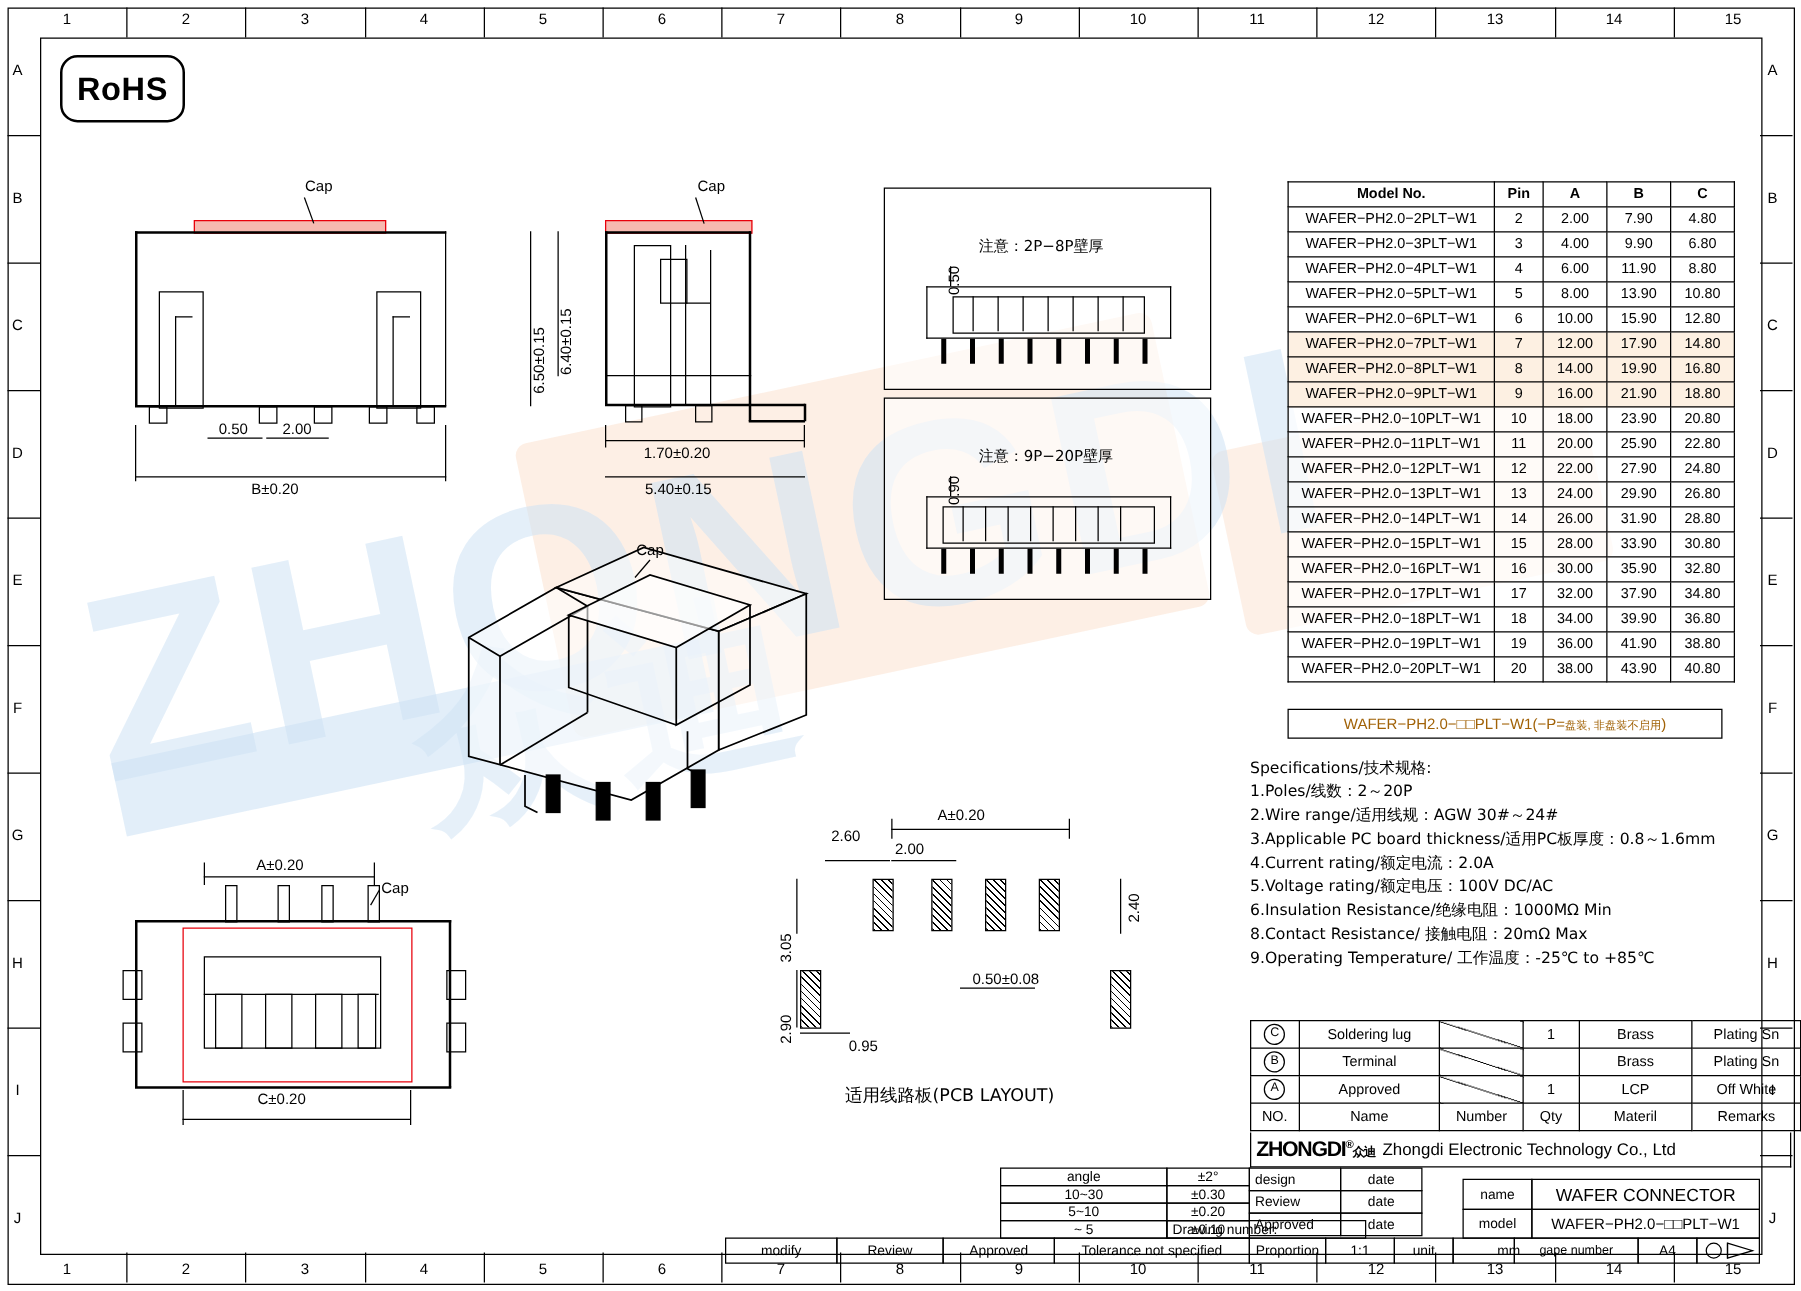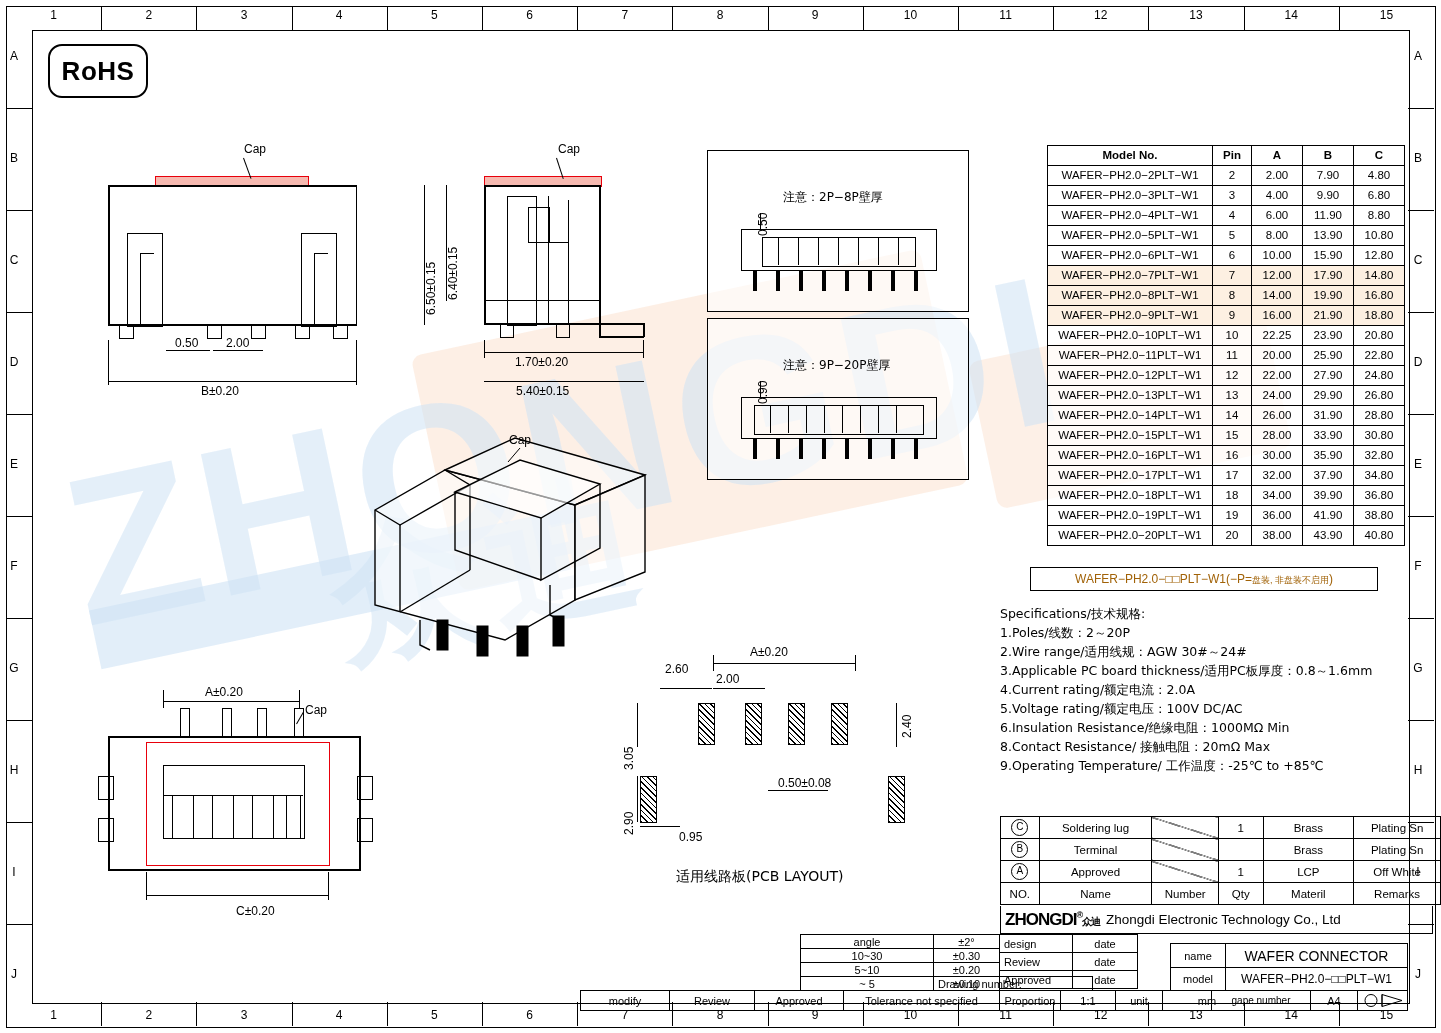--- a/index.html
+++ b/index.html
@@ -29,21 +29,21 @@
   .lbl{position:absolute;font-size:12px;white-space:nowrap;}
   .lbl-cn{font-family:"DejaVu Sans",sans-serif;}
   .ln{position:absolute;background:#000;}
   .box{position:absolute;border:1px solid #000;}
   .vtxt{position:absolute;font-size:12px;white-space:nowrap;transform-origin:left top;transform:rotate(-90deg);}
 
   
   .rohs{position:absolute;left:48px;top:44px;width:96px;height:50px;border:2px solid #000;border-radius:14px;display:flex;align-items:center;justify-content:center;font-size:26px;font-weight:bold;letter-spacing:0.5px;background:transparent;}
 
   
-  .modeltable{position:absolute;left:1030px;top:145px;border-collapse:collapse;font-size:11.5px;background:rgba(255,255,255,0.72);margin-left:17px;}
+  .modeltable{position:absolute;left:1030px;top:145px;border-collapse:collapse;font-size:11.5px;background:rgba(255,255,255,0.72);}
   .modeltable td,.modeltable th{border:1px solid #000;padding:1px 3px;text-align:center;height:17px;line-height:15px;font-weight:normal;}
   .modeltable th{font-weight:bold;}
   .modeltable td.model{width:158px;text-align:center;}
   .modeltable td.pin{width:32px;}
   .modeltable td.ab{width:44px;}
   .modeltable tr.hl td{background:#fdf0e2;}
   .noterow{position:absolute;left:1030px;top:567px;width:346px;height:22px;border:1px solid #000;background:rgba(255,255,255,0.8);display:flex;align-items:center;justify-content:center;}
   .noterow span{color:#a16207;font-size:12px;white-space:nowrap;}
   .noterow .small{font-size:9px;}
 
@@ -374,21 +374,21 @@
     <div class="box" style="left:98px;top:818px;width:14px;height:22px;"></div>
     <div class="box" style="left:357px;top:776px;width:14px;height:22px;"></div>
     <div class="box" style="left:357px;top:818px;width:14px;height:22px;"></div>
 
     <div class="ln" style="left:303px;top:712px;width:1px;height:14px;transform:rotate(30deg);transform-origin:top;"></div>
     <div class="lbl" style="left:305px;top:703px;">Cap</div>
 
     <div class="ln" style="left:146px;top:895px;width:182px;height:1px;"></div>
     <div class="ln" style="left:146px;top:872px;width:1px;height:28px;"></div>
     <div class="ln" style="left:328px;top:872px;width:1px;height:28px;"></div>
-    <div class="lbl" style="left:206px;top:904px;margin-left:30px;">C±0.20</div>
+    <div class="lbl" style="left:206px;top:872px;">C±0.20</div>
   </div>
 
   <div>
     <div class="ln" style="left:713px;top:663px;width:143px;height:1px;"></div>
     <div class="ln" style="left:713px;top:655px;width:1px;height:16px;"></div>
     <div class="ln" style="left:855px;top:655px;width:1px;height:16px;"></div>
     <div class="lbl" style="left:750px;top:645px;">A±0.20</div>
 
     <div class="ln" style="left:660px;top:688px;width:52px;height:1px;"></div>
     <div class="lbl" style="left:665px;top:662px;">2.60</div>
@@ -482,21 +482,21 @@
         <tr class="hl">
           <td class="model">WAFER−PH2.0−9PLT−W1</td>
           <td class="pin">9</td>
           <td class="ab">16.00</td>
           <td class="ab">21.90</td>
           <td class="ab">18.80</td>
         </tr>
         <tr>
           <td class="model">WAFER−PH2.0−10PLT−W1</td>
           <td class="pin">10</td>
-          <td class="ab">22.25</td>
+          <td class="ab">18.00</td>
           <td class="ab">23.90</td>
           <td class="ab">20.80</td>
         </tr>
         <tr>
           <td class="model">WAFER−PH2.0−11PLT−W1</td>
           <td class="pin">11</td>
           <td class="ab">20.00</td>
           <td class="ab">25.90</td>
           <td class="ab">22.80</td>
         </tr>

